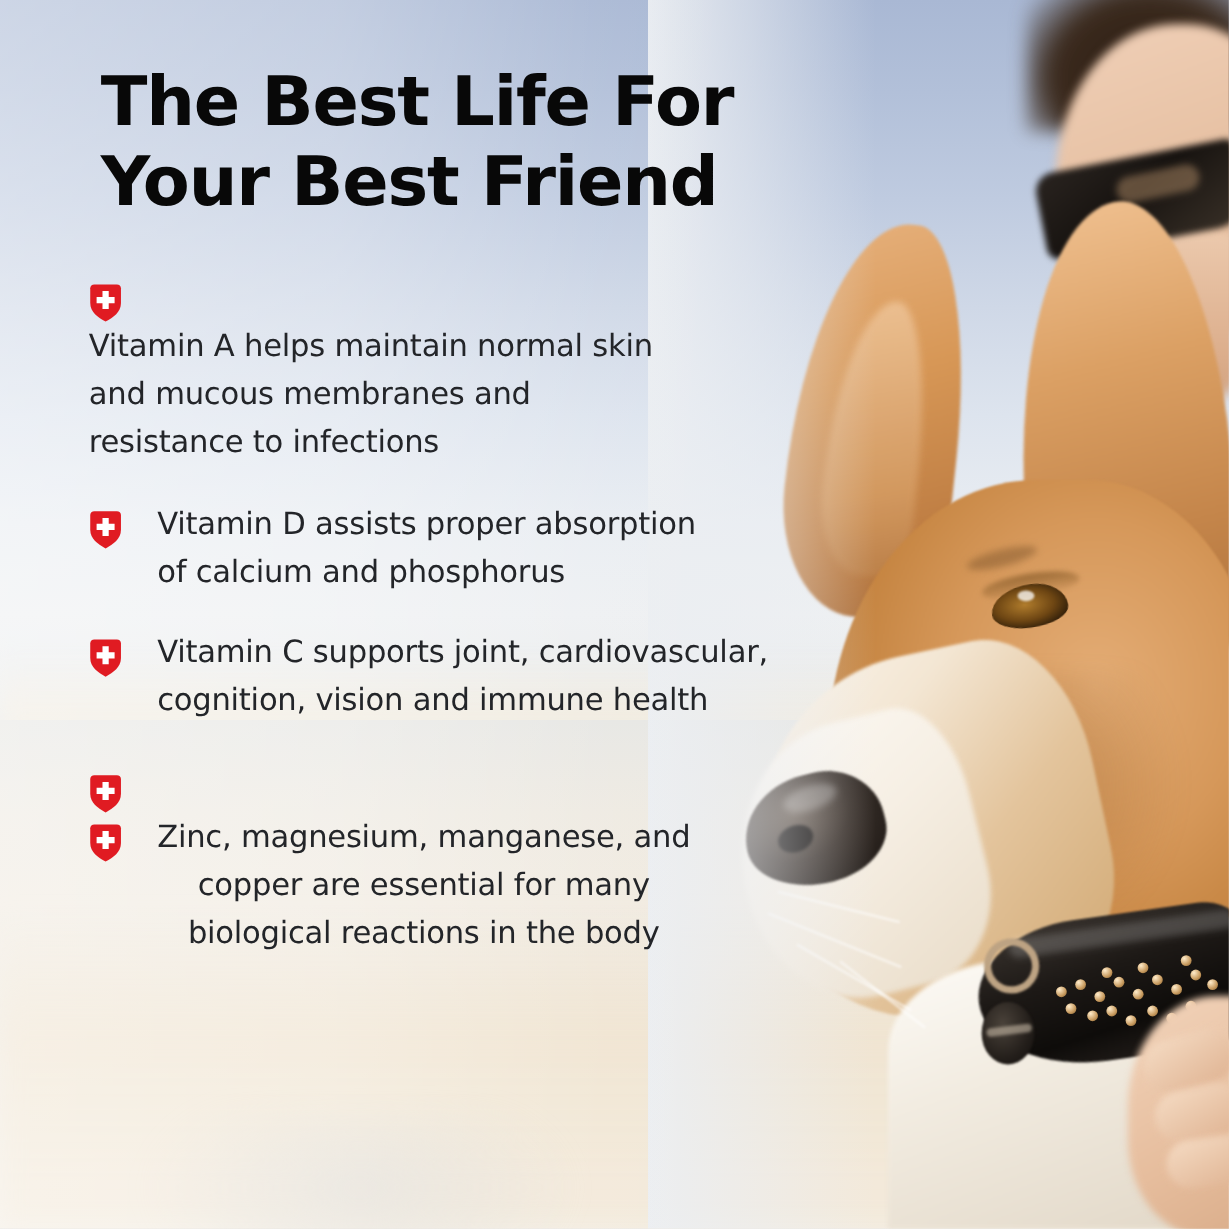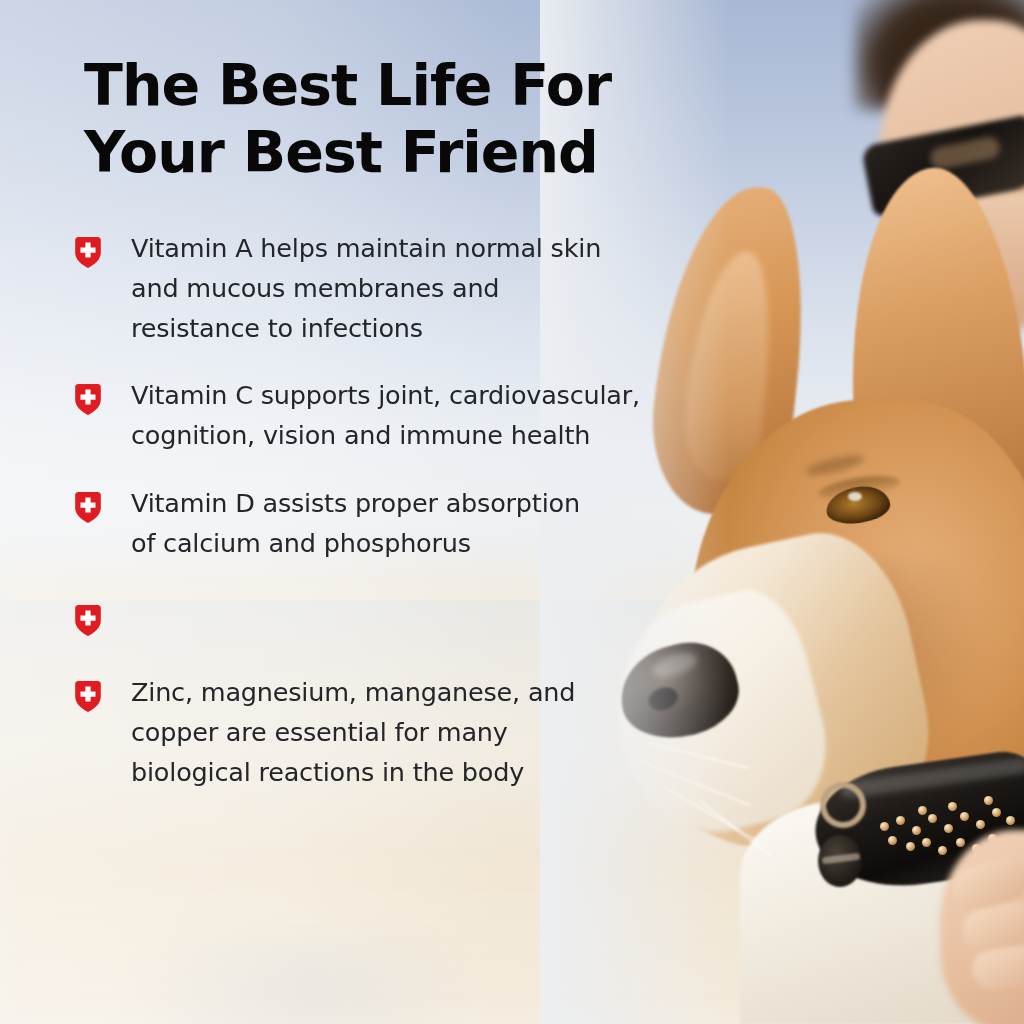--- a/index.html
+++ b/index.html
@@ -217,25 +217,25 @@
   
   .content{position:absolute;left:0;top:0;width:1024px;height:816px;}
   .headline{
     position:absolute;left:84px;top:52px;width:580px;
     font-family:"DejaVu Sans", sans-serif;
     font-weight:bold;font-size:57px;line-height:1.18;
     letter-spacing:-1px;color:#080808;white-space:pre-line;
   }
   .bullets{position:absolute;left:74px;top:228px;width:580px;}
   .bullet{position:relative;display:flex;align-items:flex-start;}
-  .b0{margin-top:0px;}
+  .b0{margin-top:0px;flex-direction:column;}
   .b1{margin-top:27px;}
   .b2{margin-top:28px;}
   .b3{margin-top:33px;}
-  .b4{margin-top:35px;}
+  .b4{text-align:center;}
   .shield{
     flex:0 0 auto;width:28px;height:33px;margin-top:8px;margin-right:29px;
     position:relative;
   }
   .shield svg{display:block;width:28px;height:33px;}
   .btext{
     font-family:"DejaVu Sans", sans-serif;
     font-size:25.5px;line-height:40px;color:#232529;
     letter-spacing:-.2px;white-space:pre-line;
   }
@@ -327,40 +327,40 @@
           <svg viewBox="0 0 28 33" xmlns="http://www.w3.org/2000/svg">
             <path d="M1.2 4.2C1.2 2.2 2.6 1 4.6 1h18.8c2 0 3.4 1.2 3.4 3.2v12.2c0 7.5-6.4 12.1-12.8 15.6C7.6 28.5 1.2 23.9 1.2 16.4z" fill="#e01b22"></path>
             <path d="M11.4 6.6h5.2v4.9h4.9v5.2h-4.9v4.9h-5.2v-4.9H6.5v-5.2h4.9z" fill="#ffffff"></path>
           </svg>
         </span>
         <span class="btext">Vitamin A helps maintain normal skin
 and mucous membranes and
 resistance to infections</span>
       </div>
 
+      <div class="bullet b2">
+        <span class="shield">
+          <svg viewBox="0 0 28 33" xmlns="http://www.w3.org/2000/svg">
+            <path d="M1.2 4.2C1.2 2.2 2.6 1 4.6 1h18.8c2 0 3.4 1.2 3.4 3.2v12.2c0 7.5-6.4 12.1-12.8 15.6C7.6 28.5 1.2 23.9 1.2 16.4z" fill="#e01b22"></path>
+            <path d="M11.4 6.6h5.2v4.9h4.9v5.2h-4.9v4.9h-5.2v-4.9H6.5v-5.2h4.9z" fill="#ffffff"></path>
+          </svg>
+        </span>
+        <span class="btext">Vitamin D assists proper absorption
+of calcium and phosphorus</span>
+      </div>
+
       <div class="bullet b1">
         <span class="shield">
           <svg viewBox="0 0 28 33" xmlns="http://www.w3.org/2000/svg">
             <path d="M1.2 4.2C1.2 2.2 2.6 1 4.6 1h18.8c2 0 3.4 1.2 3.4 3.2v12.2c0 7.5-6.4 12.1-12.8 15.6C7.6 28.5 1.2 23.9 1.2 16.4z" fill="#e01b22"></path>
             <path d="M11.4 6.6h5.2v4.9h4.9v5.2h-4.9v4.9h-5.2v-4.9H6.5v-5.2h4.9z" fill="#ffffff"></path>
           </svg>
         </span>
         <span class="btext">Vitamin C supports joint, cardiovascular,
 cognition, vision and immune health</span>
-      </div>
-
-      <div class="bullet b2">
-        <span class="shield">
-          <svg viewBox="0 0 28 33" xmlns="http://www.w3.org/2000/svg">
-            <path d="M1.2 4.2C1.2 2.2 2.6 1 4.6 1h18.8c2 0 3.4 1.2 3.4 3.2v12.2c0 7.5-6.4 12.1-12.8 15.6C7.6 28.5 1.2 23.9 1.2 16.4z" fill="#e01b22"></path>
-            <path d="M11.4 6.6h5.2v4.9h4.9v5.2h-4.9v4.9h-5.2v-4.9H6.5v-5.2h4.9z" fill="#ffffff"></path>
-          </svg>
-        </span>
-        <span class="btext">Vitamin D assists proper absorption
-of calcium and phosphorus</span>
       </div>
 
       <div class="bullet b3">
         <span class="shield">
           <svg viewBox="0 0 28 33" xmlns="http://www.w3.org/2000/svg">
             <path d="M1.2 4.2C1.2 2.2 2.6 1 4.6 1h18.8c2 0 3.4 1.2 3.4 3.2v12.2c0 7.5-6.4 12.1-12.8 15.6C7.6 28.5 1.2 23.9 1.2 16.4z" fill="#e01b22"></path>
             <path d="M11.4 6.6h5.2v4.9h4.9v5.2h-4.9v4.9h-5.2v-4.9H6.5v-5.2h4.9z" fill="#ffffff"></path>
           </svg>
         </span>
       </div>

